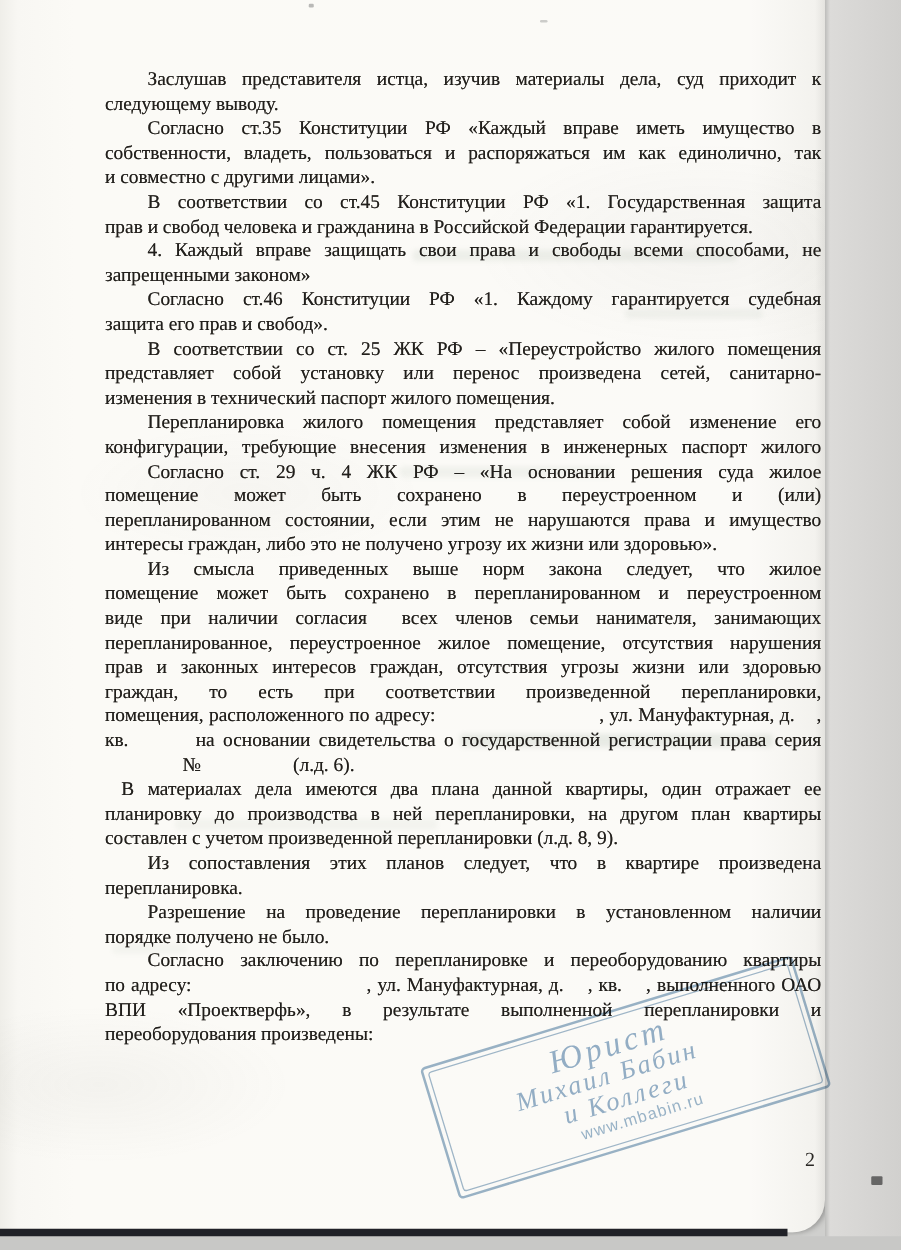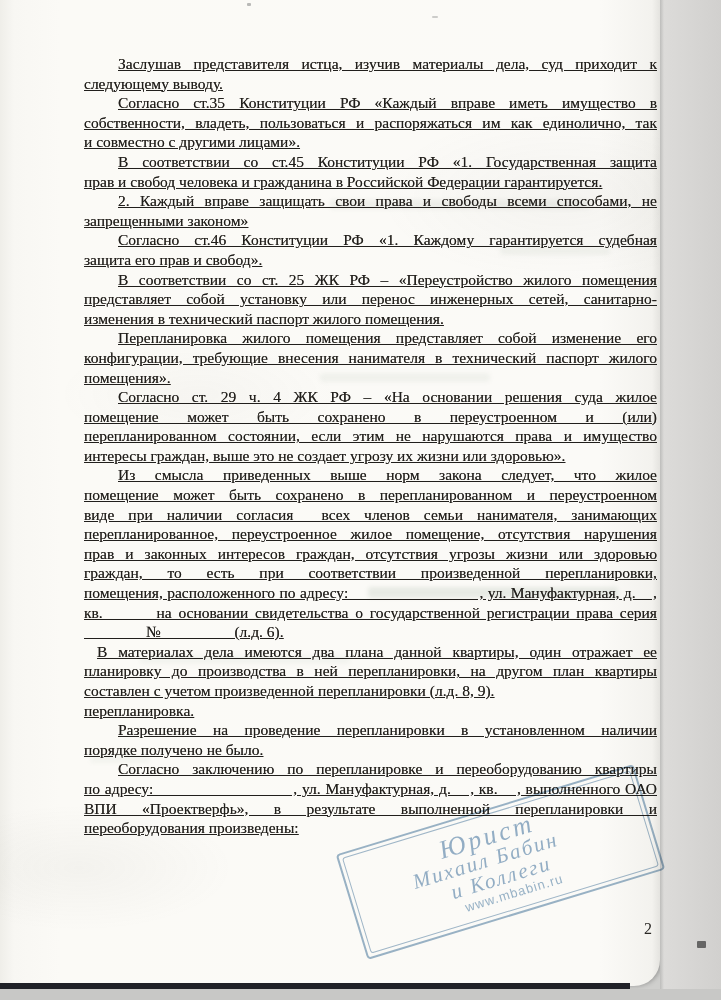--- a/index.html
+++ b/index.html
@@ -38,21 +38,21 @@
     background:#202127;filter:blur(.4px);
   }
   
   .textblock{
     position:absolute;left:84px;top:54px;width:573px;
     font-size:15.5px;line-height:19.6px;color:#211f1c;
     text-shadow:0 0 .5px rgba(45,40,33,.75);
   }
   .line{
     text-align:justify;text-align-last:justify;
-    height:19.6px;white-space:normal;overflow:visible;text-decoration:underline;
+    height:19.6px;white-space:normal;overflow:visible;
   }
   .line.para-last{text-align-last:left;}
   .line.first-n{text-indent:34px;}
   .line.first-s{text-indent:13px;}
   .page-num{
     position:absolute;left:628px;top:920px;width:24px;
     font-size:16px;color:#2a2825;text-align:right;
   }
   
   .stamp{
@@ -111,46 +111,46 @@
 <div class="speck" style="left:697px;top:941px;width:9px;height:7px;background:#4a4a4a;opacity:.8"></div>
 
 <div class="textblock">
     <div class="line first-n">Заслушав представителя истца, изучив материалы дела, суд приходит к</div>
     <div class="line para-last">следующему выводу.</div>
     <div class="line first-n">Согласно ст.35 Конституции РФ «Каждый вправе иметь имущество в</div>
     <div class="line">собственности, владеть, пользоваться и распоряжаться им как единолично, так</div>
     <div class="line para-last">и совместно с другими лицами».</div>
     <div class="line first-n">В соответствии со ст.45 Конституции РФ «1. Государственная защита</div>
     <div class="line para-last">прав и свобод человека и гражданина в Российской Федерации гарантируется.</div>
-    <div class="line first-n">2. Каждый вправе защищать свои права и свободы всеми способами, не</div>
+    <div class="line first-n">4. Каждый вправе защищать свои права и свободы всеми способами, не</div>
     <div class="line para-last">запрещенными законом»</div>
     <div class="line first-n">Согласно ст.46 Конституции РФ «1. Каждому гарантируется судебная</div>
     <div class="line para-last">защита его прав и свобод».</div>
     <div class="line first-n">В соответствии со ст. 25 ЖК РФ – «Переустройство жилого помещения</div>
-    <div class="line">представляет собой установку или перенос инженерных сетей, санитарно-</div>
+    <div class="line">представляет собой установку или перенос произведена сетей, санитарно-</div>
     <div class="line para-last">изменения в технический паспорт жилого помещения.</div>
     <div class="line first-n">Перепланировка жилого помещения представляет собой изменение его</div>
-    <div class="line">конфигурации, требующие внесения нанимателя в технический паспорт жилого</div>
-    <div class="line para-last">помещения».</div>
+    <div class="line">конфигурации, требующие внесения изменения в инженерных паспорт жилого</div>
     <div class="line first-n">Согласно ст. 29 ч. 4 ЖК РФ – «На основании решения суда жилое</div>
     <div class="line">помещение может быть сохранено в переустроенном и (или)</div>
     <div class="line">перепланированном состоянии, если этим не нарушаются права и имущество</div>
-    <div class="line para-last">интересы граждан, выше это не создает угрозу их жизни или здоровью».</div>
+    <div class="line para-last">интересы граждан, либо это не получено угрозу их жизни или здоровью».</div>
     <div class="line first-n">Из смысла приведенных выше норм закона следует, что жилое</div>
     <div class="line">помещение может быть сохранено в перепланированном и переустроенном</div>
     <div class="line">виде при наличии согласия &nbsp;всех членов семьи нанимателя, занимающих</div>
     <div class="line">перепланированное, переустроенное жилое помещение, отсутствия нарушения</div>
     <div class="line">прав и законных интересов граждан, отсутствия угрозы жизни или здоровью</div>
     <div class="line">граждан, то есть при соответствии произведенной перепланировки,</div>
     <div class="line">помещения, расположенного по адресу:&nbsp;&nbsp;&nbsp;&nbsp;&nbsp;&nbsp;&nbsp;&nbsp;&nbsp;&nbsp;&nbsp;&nbsp;&nbsp;&nbsp;&nbsp;&nbsp;&nbsp;&nbsp;&nbsp;&nbsp;&nbsp;&nbsp;&nbsp;&nbsp;&nbsp;&nbsp;&nbsp;&nbsp;&nbsp;&nbsp;, ул. Мануфактурная, д.&nbsp;&nbsp;&nbsp;&nbsp;,</div>
     <div class="line">кв.&nbsp;&nbsp;&nbsp;&nbsp;&nbsp;&nbsp;&nbsp;&nbsp;на основании свидетельства о государственной регистрации права серия</div>
     <div class="line para-last">&nbsp;&nbsp;&nbsp;&nbsp;&nbsp;&nbsp;&nbsp;&nbsp;&nbsp;&nbsp;&nbsp;&nbsp;&nbsp;&nbsp;&nbsp;&nbsp;№&nbsp;&nbsp;&nbsp;&nbsp;&nbsp;&nbsp;&nbsp;&nbsp;&nbsp;&nbsp;&nbsp;&nbsp;&nbsp;&nbsp;&nbsp;&nbsp;&nbsp;&nbsp;&nbsp;(л.д. 6).</div>
     <div class="line first-s">В материалах дела имеются два плана данной квартиры, один отражает ее</div>
     <div class="line">планировку до производства в ней перепланировки, на другом план квартиры</div>
     <div class="line para-last">составлен с учетом произведенной перепланировки (л.д. 8, 9).</div>
+    <div class="line first-n">Из сопоставления этих планов следует, что в квартире произведена</div>
     <div class="line para-last">перепланировка.</div>
     <div class="line first-n">Разрешение на проведение перепланировки в установленном наличии</div>
     <div class="line para-last">порядке получено не было.</div>
     <div class="line first-n">Согласно заключению по перепланировке и переоборудованию квартиры</div>
     <div class="line">по адресу:&nbsp;&nbsp;&nbsp;&nbsp;&nbsp;&nbsp;&nbsp;&nbsp;&nbsp;&nbsp;&nbsp;&nbsp;&nbsp;&nbsp;&nbsp;&nbsp;&nbsp;&nbsp;&nbsp;&nbsp;&nbsp;&nbsp;&nbsp;&nbsp;&nbsp;&nbsp;&nbsp;&nbsp;&nbsp;, ул. Мануфактурная, д.&nbsp;&nbsp;&nbsp;&nbsp;, кв.&nbsp;&nbsp;&nbsp;&nbsp;, выполненного ОАО</div>
     <div class="line">ВПИ «Проектверфь», в результате выполненной перепланировки и</div>
     <div class="line para-last">переоборудования произведены:</div>
   </div>
 
 <div class="page-num">2</div>

